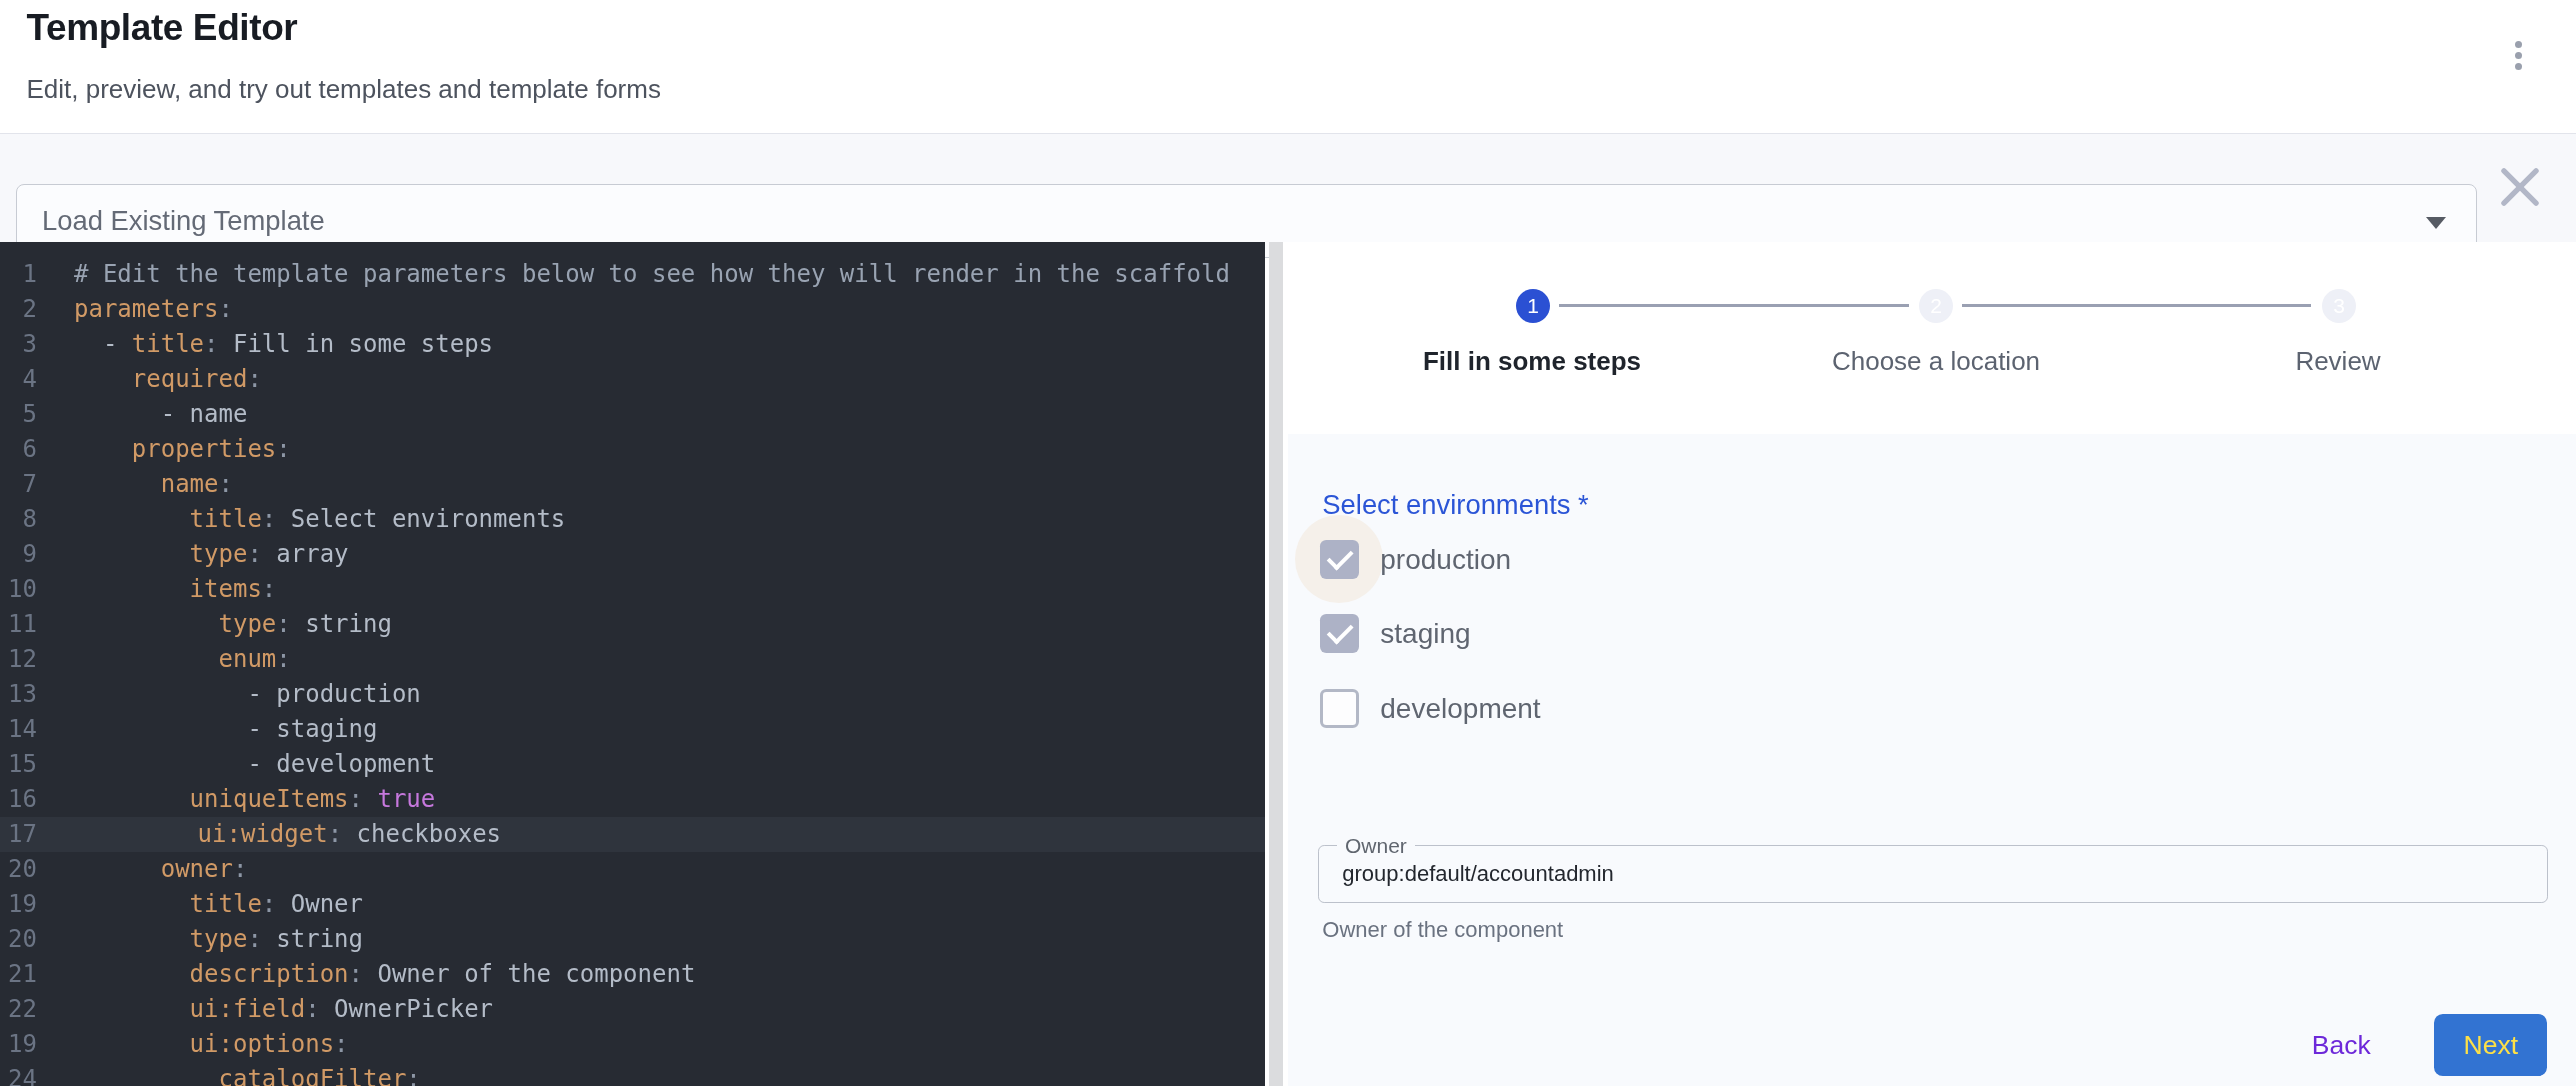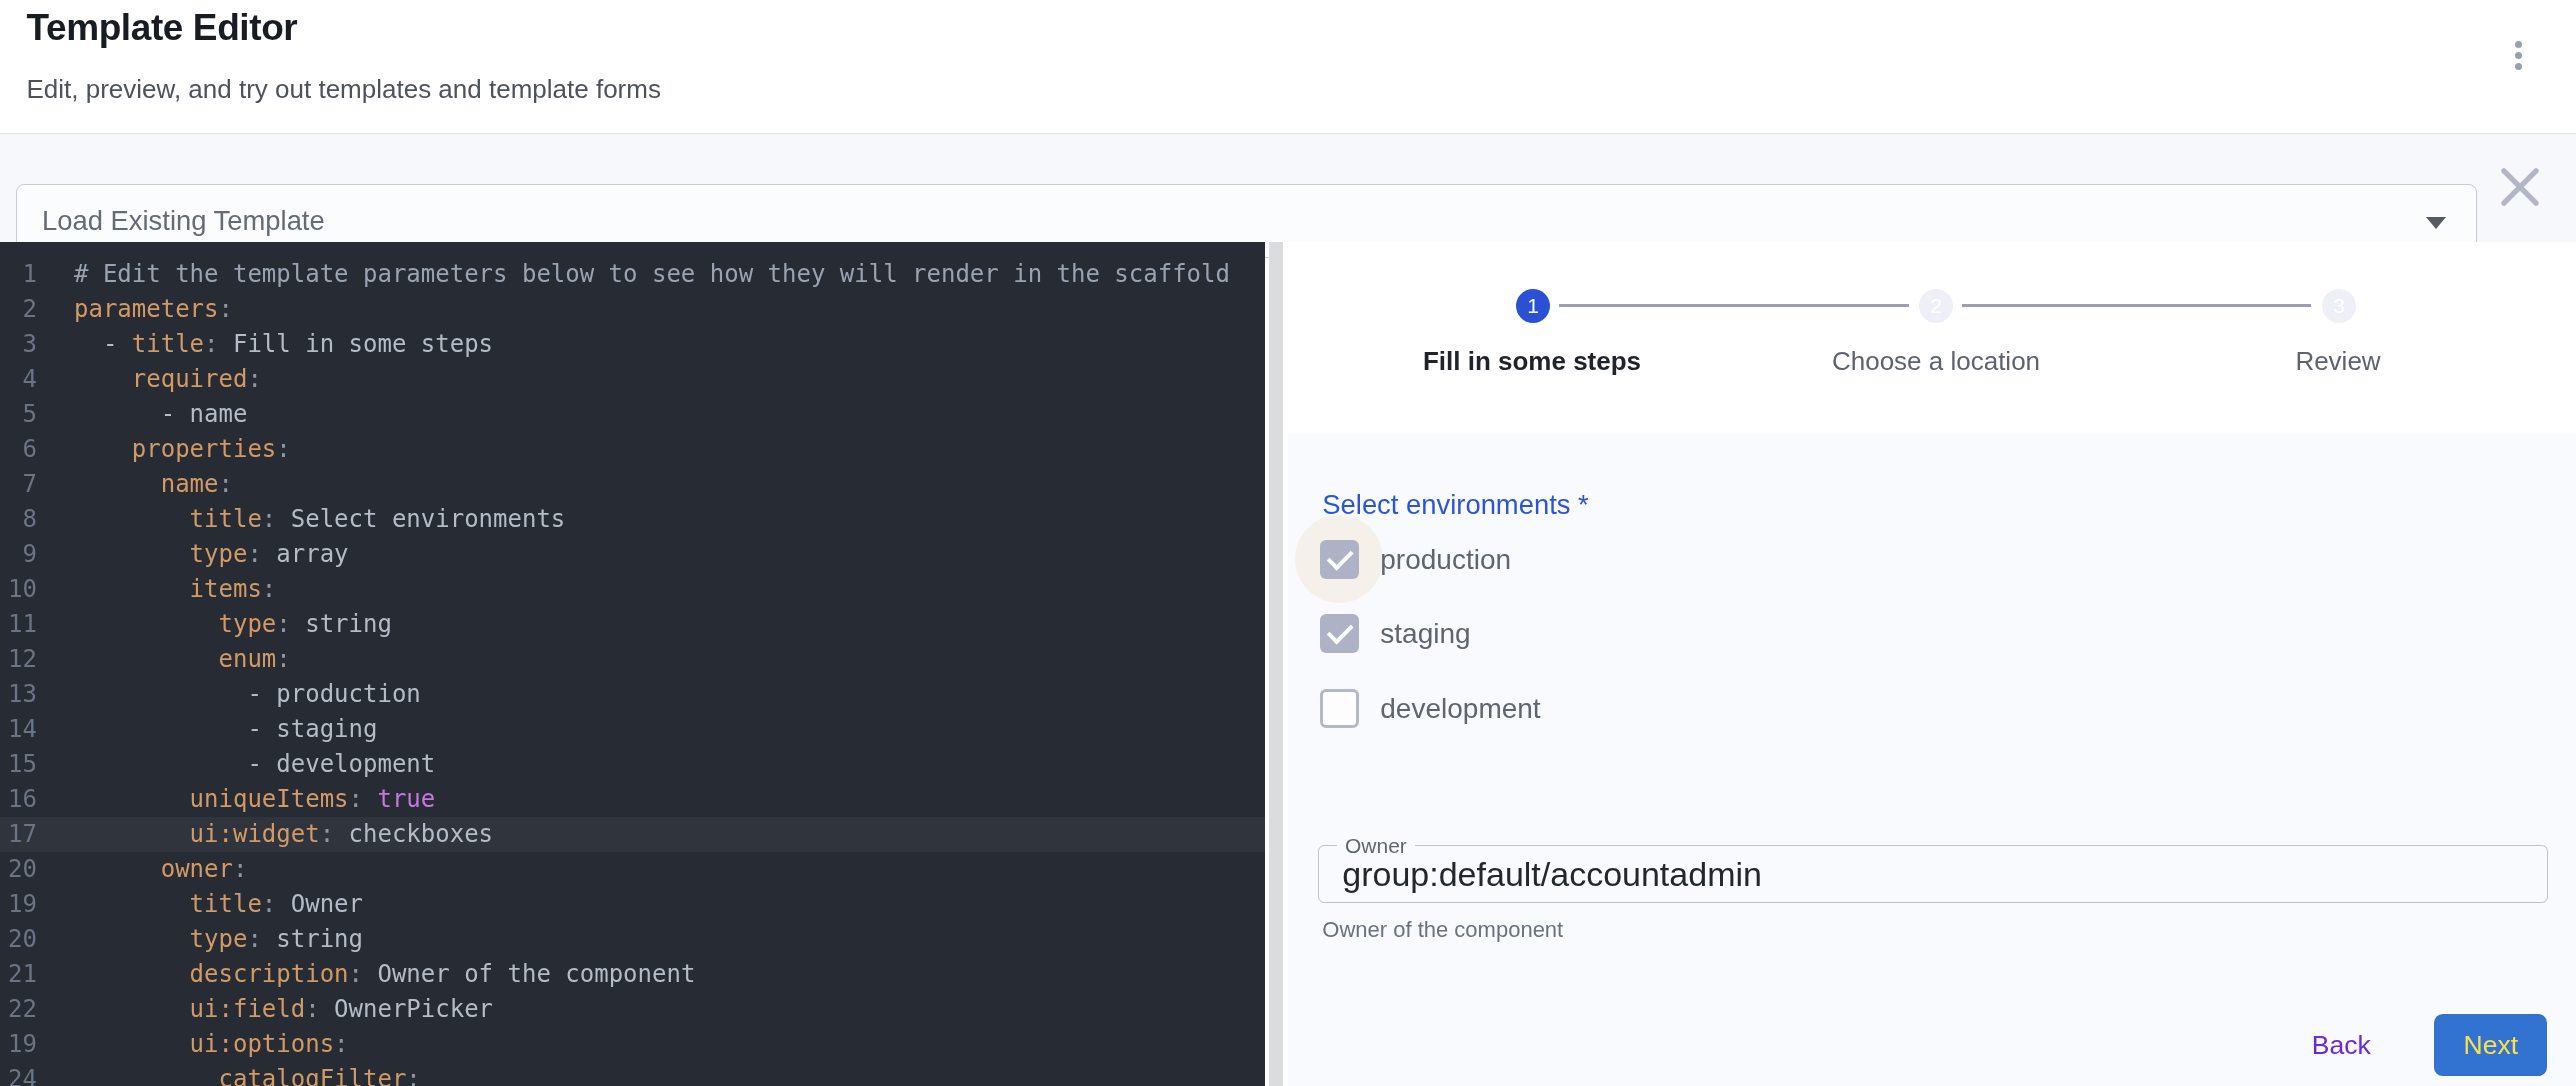--- a/index.html
+++ b/index.html
@@ -51,21 +51,21 @@
   }
 
   
   .editor {
     position:absolute; left:0; top:242px; width:1265px; height:845px;
     background:#272b33; overflow:hidden; cursor:text;
     font-family:"DejaVu Sans Mono", monospace; font-size:24px;
     padding-top:15px;
   }
   .code-row { height:35px; line-height:35px; white-space:pre; display:flex; }
-  .code-row.hl { background:#2f343d; }
+  .code-row.hl { background:#2f343d;gap:8px; }
   .ln {
     flex:0 0 37px; text-align:right; color:#6b7484; user-select:none;
   }
   .code { padding-left:37px; white-space:pre; }
   .tok-cm { color:#99a3b2; }
   .tok-k  { color:#d19a66; }
   .tok-p  { color:#8d97a6; }
   .tok-v  { color:#b4bcc8; }
   .tok-t  { color:#b4bcc8; }
   .tok-d  { color:#b4bcc8; }
@@ -126,21 +126,21 @@
   .owner-field {
     position:absolute; left:30px; top:411px; width:1230px; height:58px;
     background:transparent; border:1.8px solid #bcc1cb; border-radius:6.2px; cursor:text;
   }
   .owner-notch-label {
     position:absolute; left:17.7px; top:-12.4px; padding:0 8px;
     background:#f8fafd; font-size:21px; color:#60666f;
   }
   .owner-value {
     position:absolute; left:23px; top:50%; transform:translateY(-50%);
-    font-size:34px; color:#23272e; white-space:nowrap;
+    font-size:22px; color:#23272e; white-space:nowrap;
   }
   .owner-helper {
     position:absolute; left:34px; top:483px;
     font-size:22px; color:#6a7280;
   }
 
   
   .back-btn {
     position:absolute; left:1000px; top:580px; width:106px; height:62px;
     background:transparent; border:none; font-size:26.5px; color:#6d28d9;

